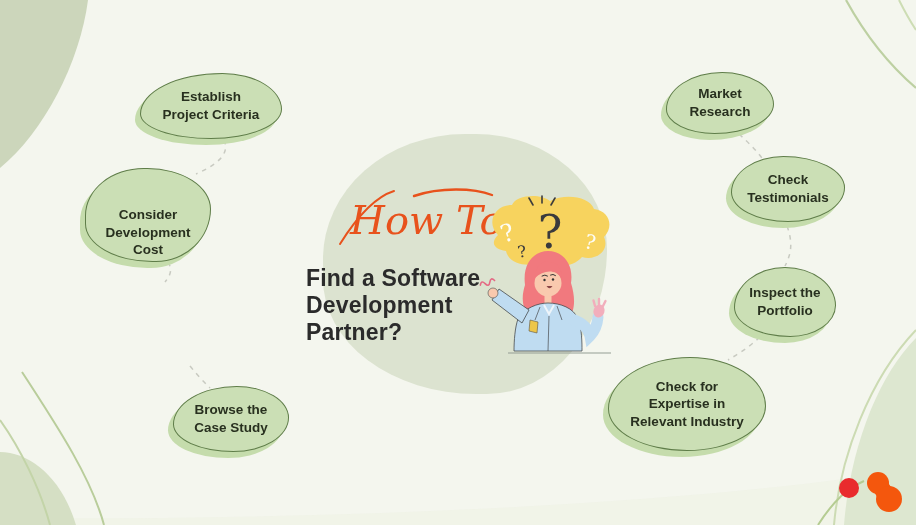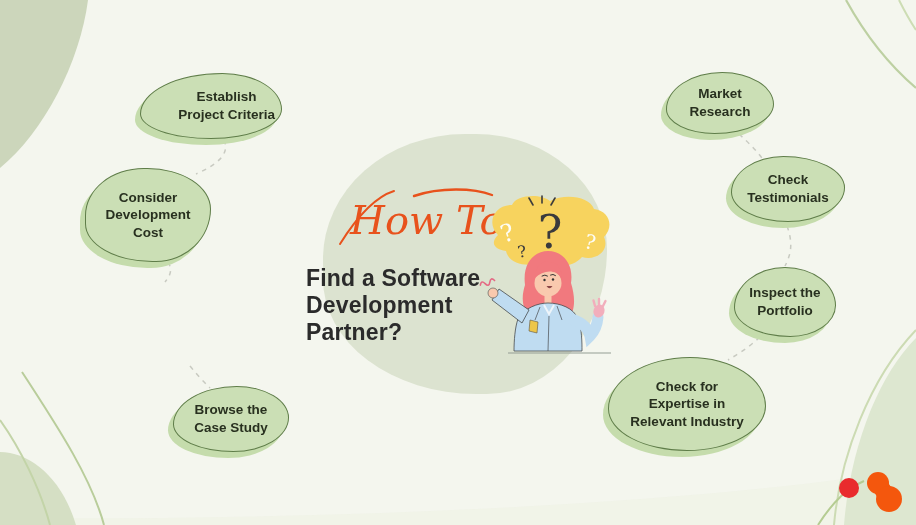--- a/index.html
+++ b/index.html
@@ -26,22 +26,22 @@
   }
 
   
   .bubble{
     position:absolute;z-index:2;display:flex;align-items:center;justify-content:center;
     background:#cbdfb5;border:1.6px solid #5f7d49;
     box-shadow:-5px 6px 0 0 #c5dcac;
     text-align:center;color:#28301f;font-weight:bold;font-size:13.5px;line-height:1.3;
   }
   .bubble .lbl{white-space:pre-line;padding:2px 6px;}
-  .b1{left:140px;top:73px;width:140px;height:64px;border-radius:58% 42% 50% 50% / 62% 55% 45% 38%;justify-content:flex-end;}
-  .b2{left:85px;top:168px;width:124px;height:92px;border-radius:48% 52% 45% 55% / 52% 45% 58% 42%;}
+  .b1{left:140px;top:73px;width:140px;height:64px;border-radius:58% 42% 50% 50% / 62% 55% 45% 38%;}
+  .b2{left:85px;top:168px;width:124px;height:92px;border-radius:48% 52% 45% 55% / 52% 45% 58% 42%;align-items:flex-end;}
   .b3{left:88px;top:280px;width:136px;height:84px;border-radius:45% 55% 52% 48% / 55% 60% 40% 45%;}
   .b4{left:173px;top:386px;width:114px;height:64px;border-radius:55% 45% 48% 52% / 58% 48% 52% 42%;}
   .b5{left:666px;top:72px;width:106px;height:60px;border-radius:52% 48% 55% 45% / 60% 52% 48% 40%;}
   .b6{left:731px;top:156px;width:112px;height:64px;border-radius:46% 54% 50% 50% / 55% 48% 52% 45%;}
   .b7{left:734px;top:267px;width:100px;height:68px;border-radius:50% 50% 45% 55% / 58% 55% 45% 42%;}
   .b8{left:608px;top:357px;width:156px;height:92px;border-radius:52% 48% 50% 50% / 55% 52% 48% 45%;}
 
   .illustration{position:absolute;left:478px;top:193px;z-index:4;}
   .brand-logo{position:absolute;left:835px;top:466px;z-index:5;}
 </style>

